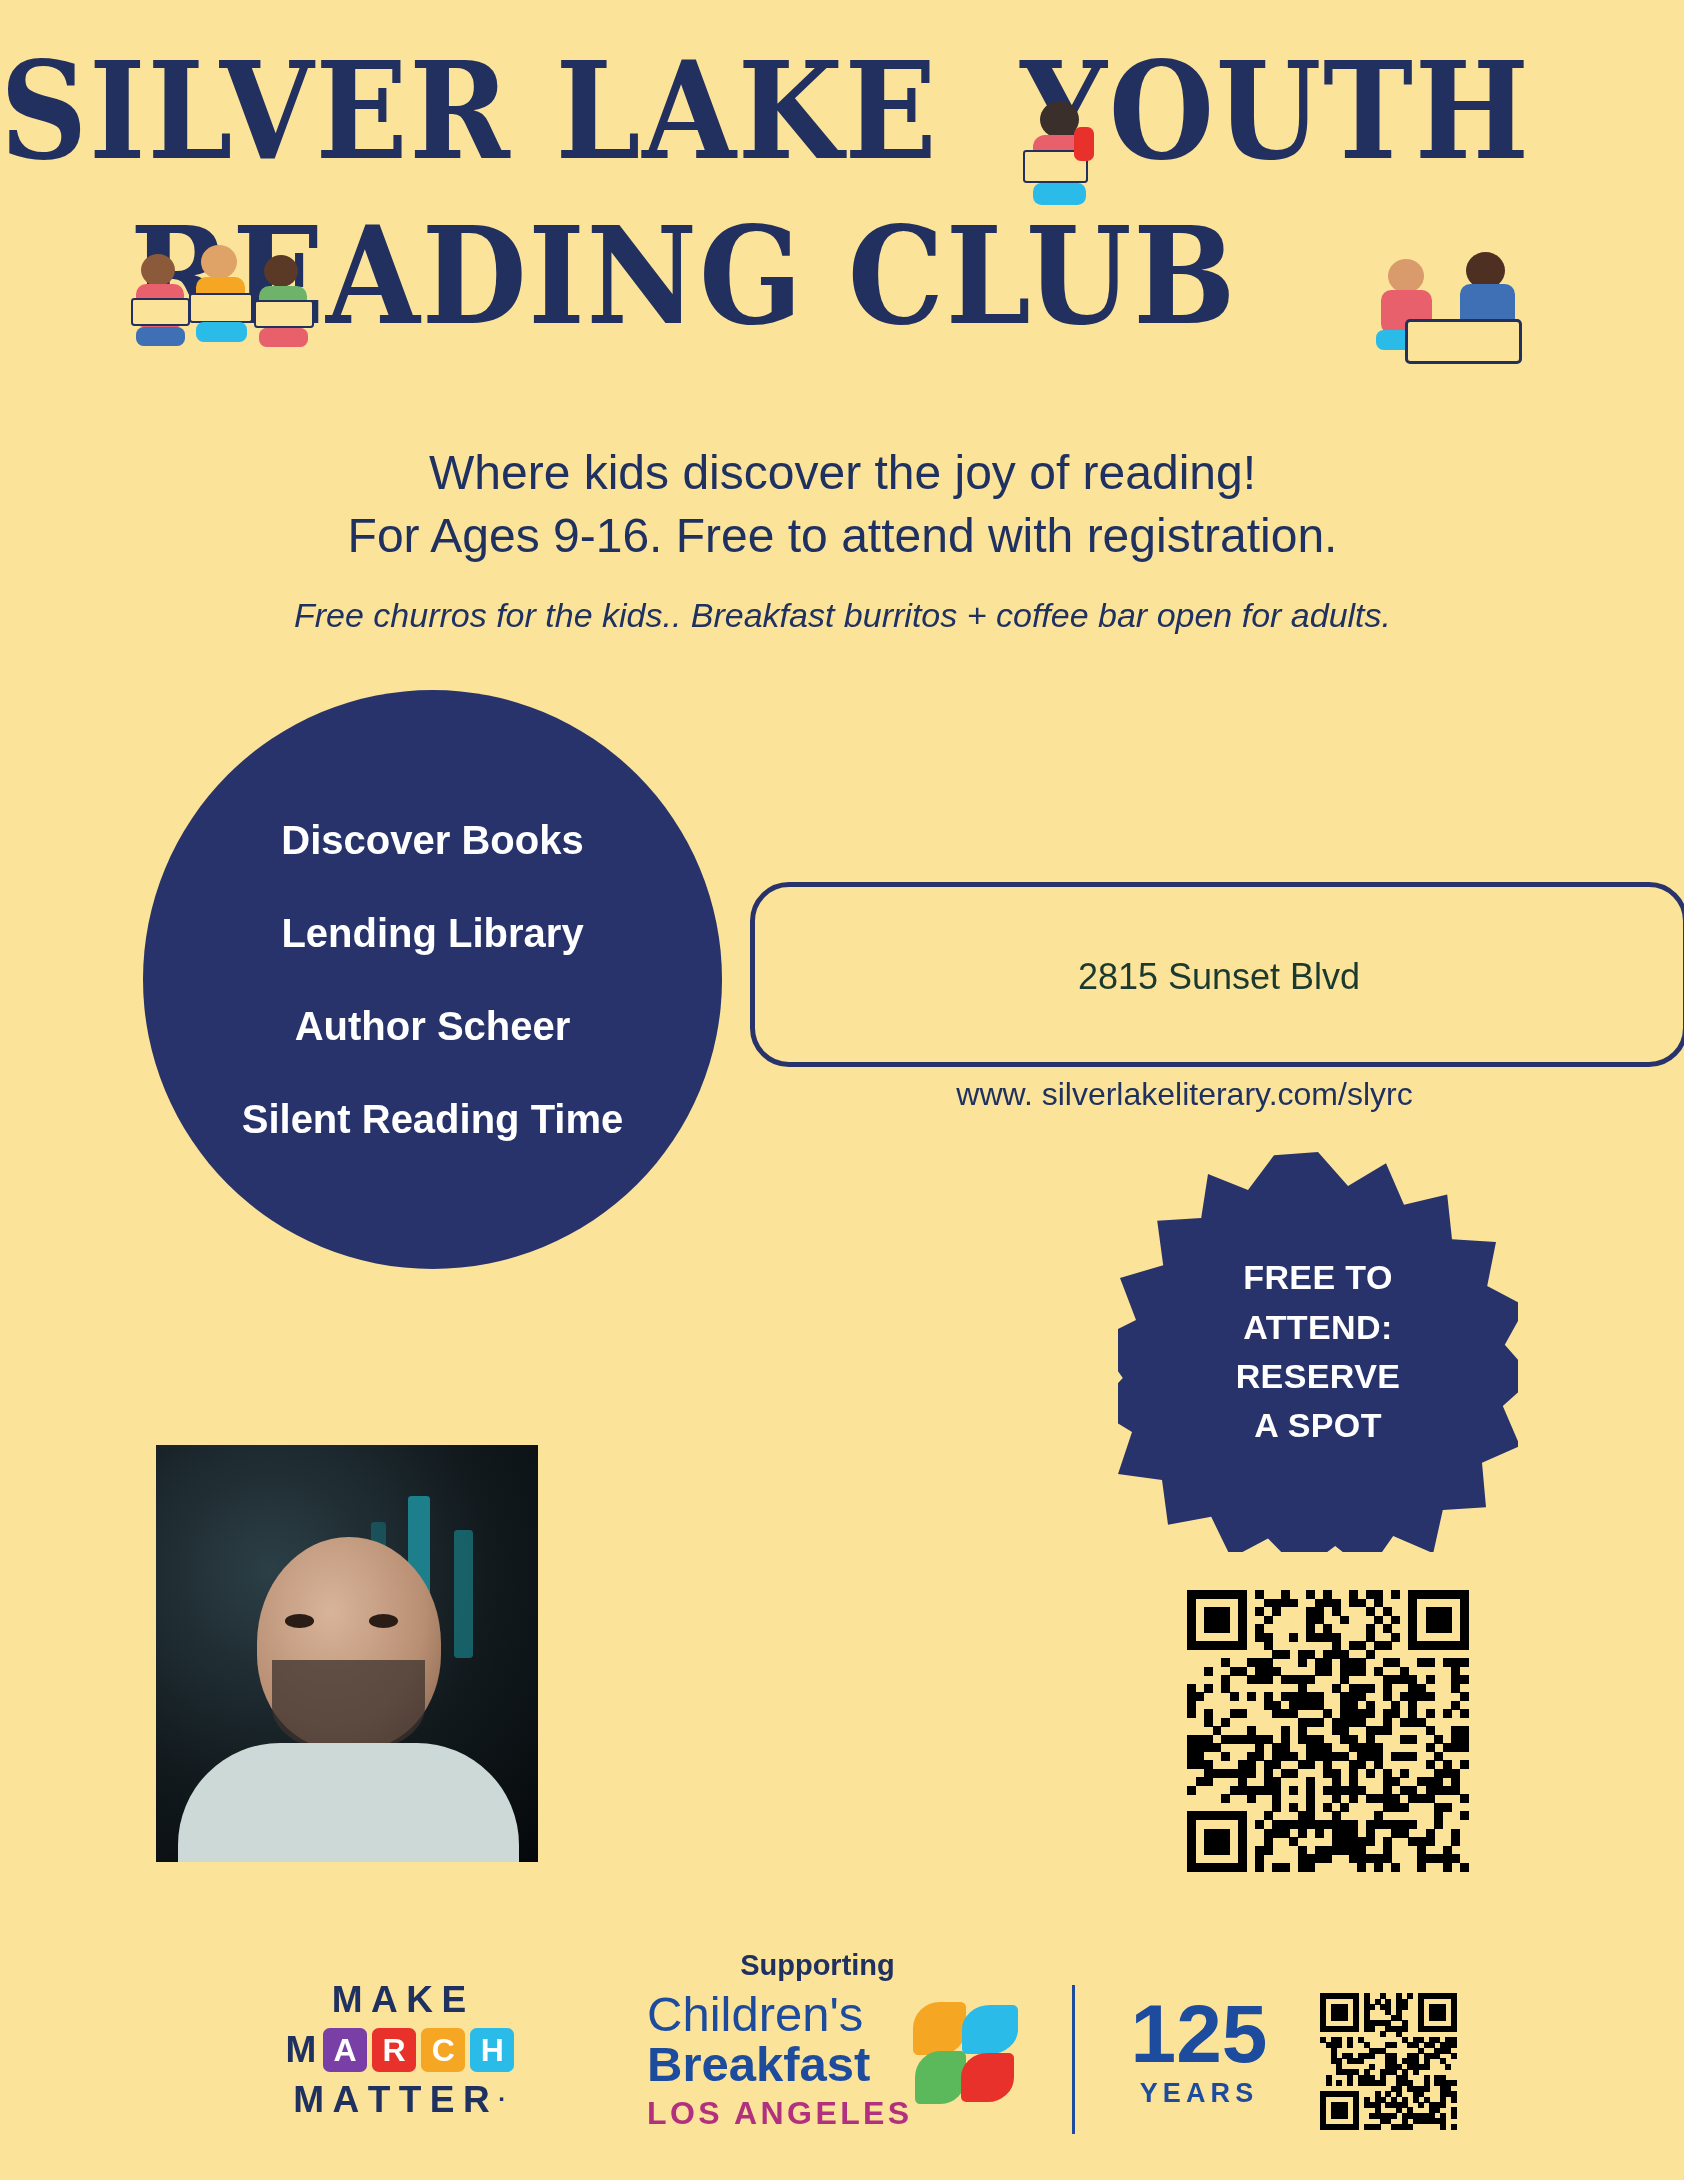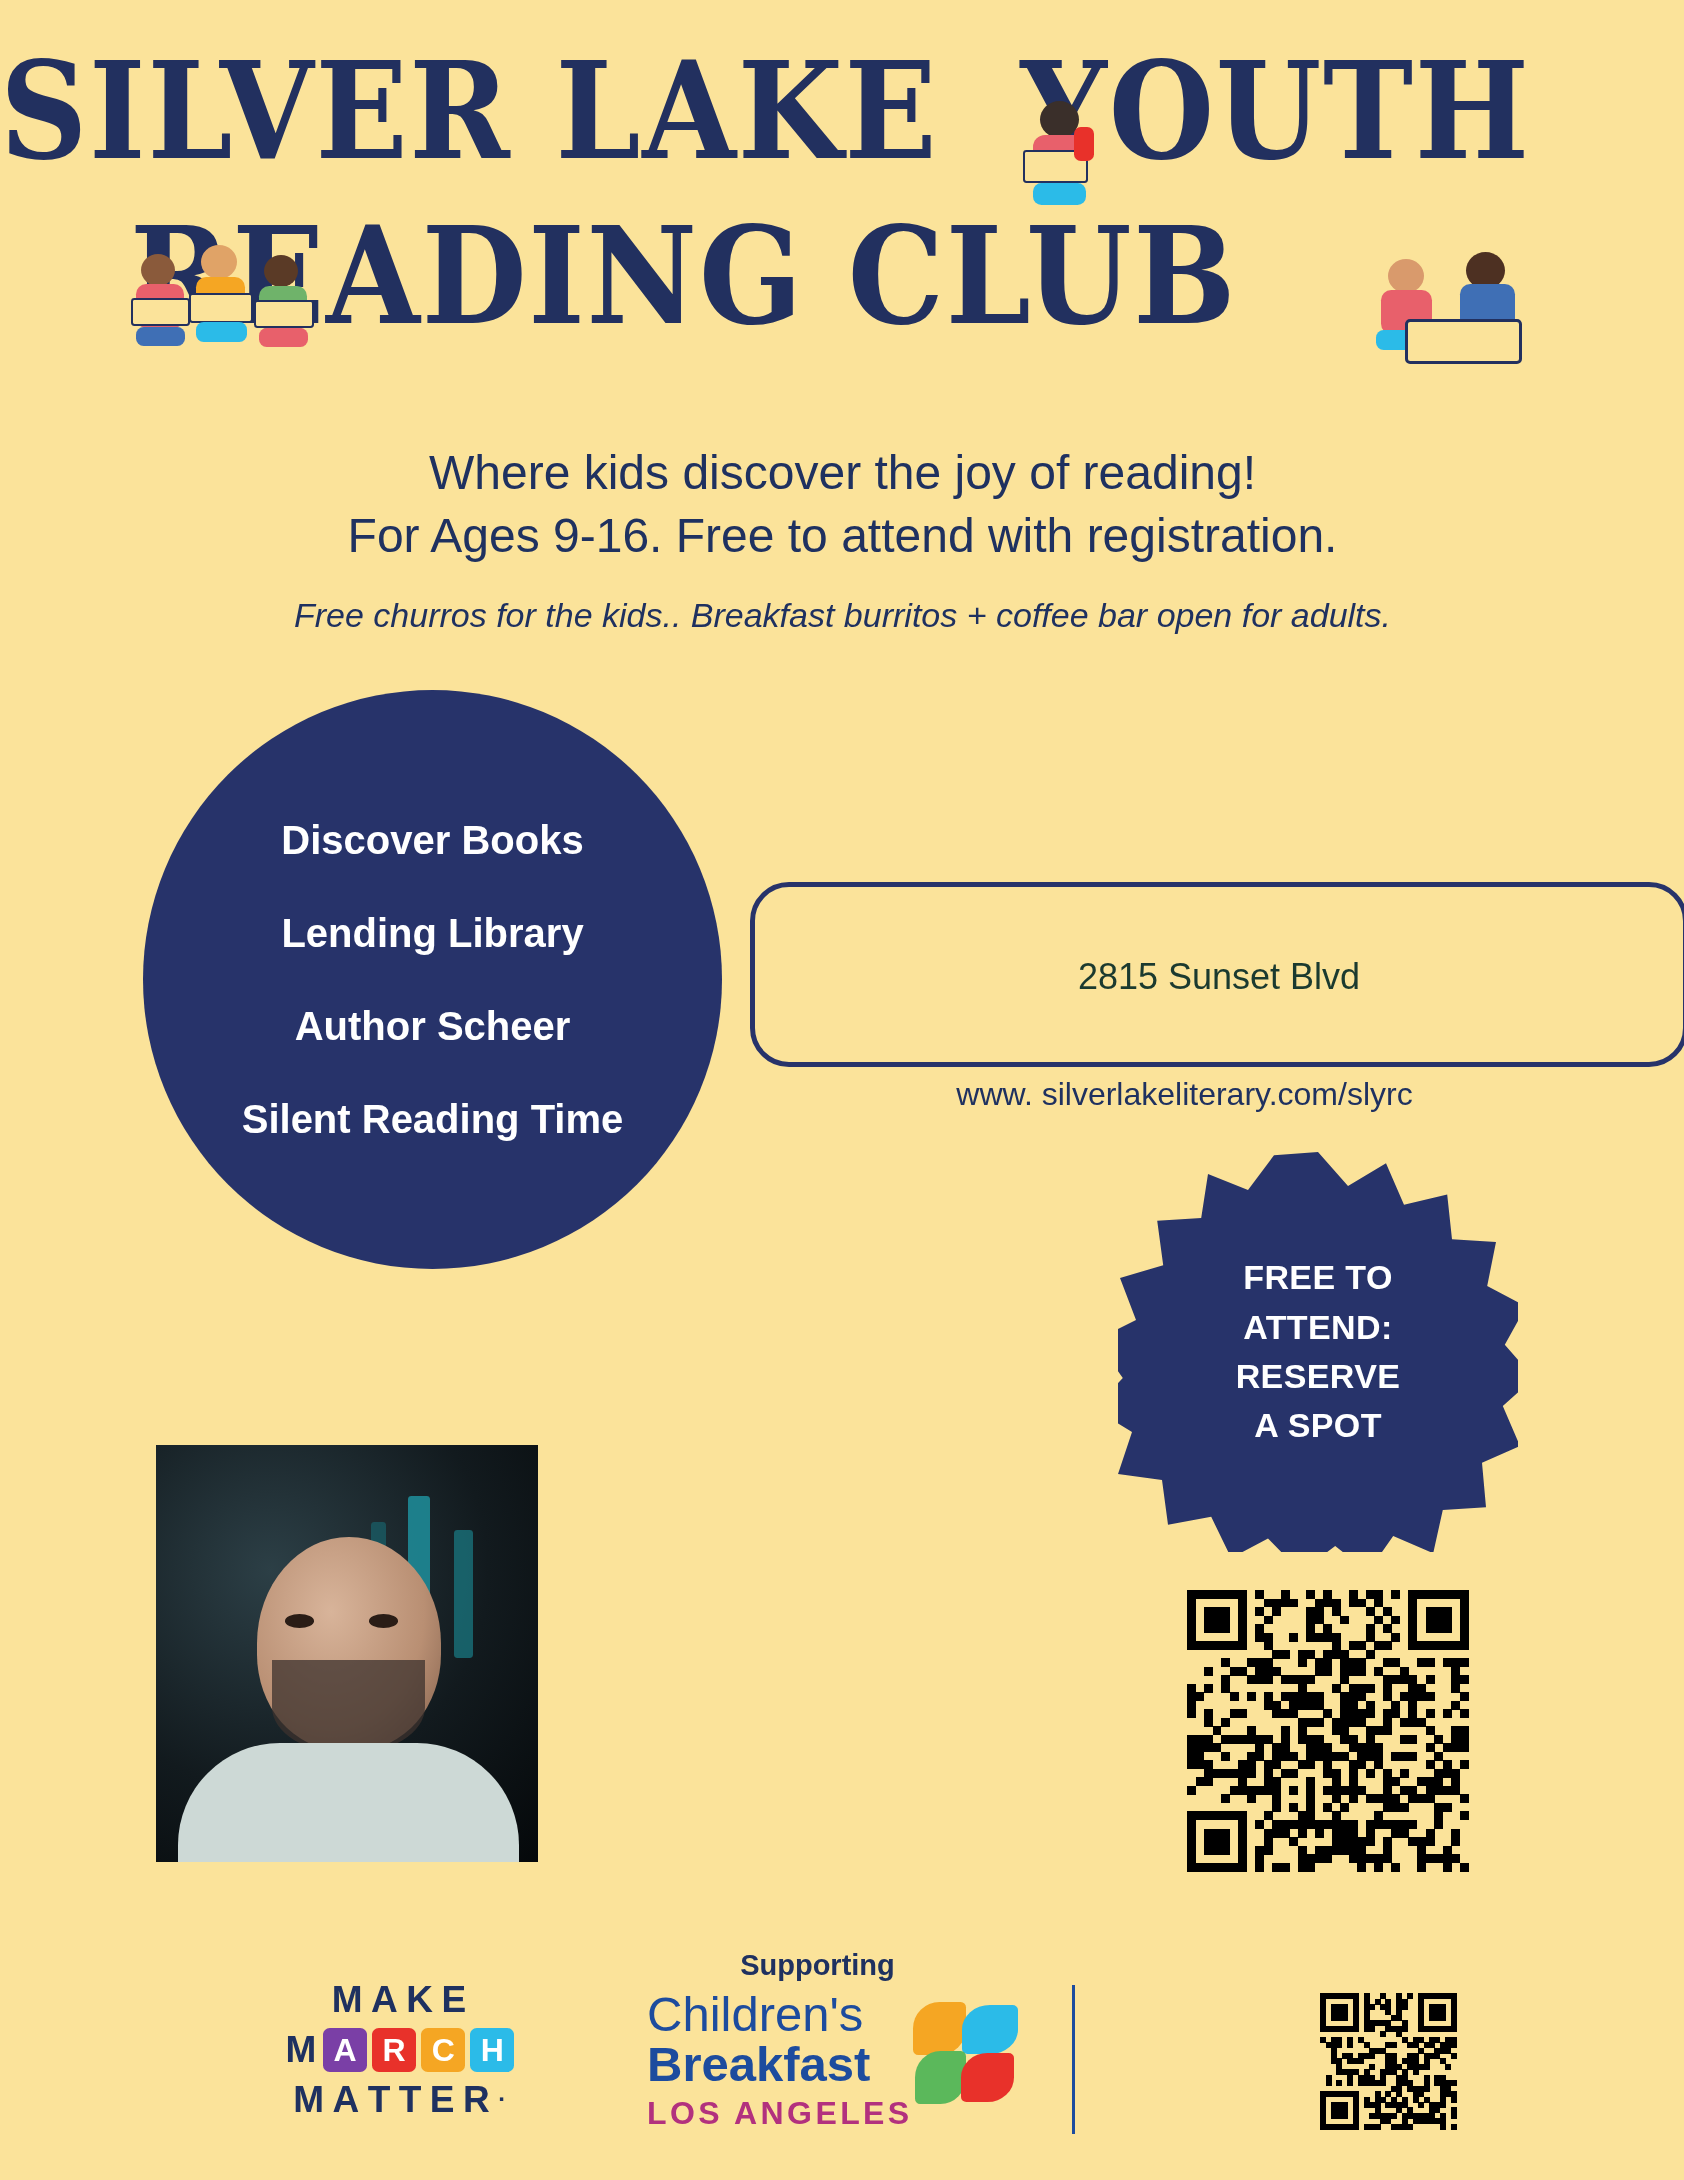--- a/index.html
+++ b/index.html
@@ -1338,15 +1338,19 @@
 
   <div class="butterfly">
     <div class="bf-wing" style="left:0;top:0;width:53px;height:53px;background:#F5A623;"></div>
     <div class="bf-wing" style="left:49px;top:3.4px;width:56px;height:49px;background:#2BBBE8;"></div>
     <div class="bf-wing" style="left:1.7px;top:49px;width:51px;height:53px;background:#5BB85B;"></div>
     <div class="bf-wing" style="left:48px;top:51px;width:53px;height:49px;background:#E8312A;"></div>
   </div>
 
   <div class="divider-vert"></div>
 
+  <div class="years125">
+    <div class="num">125</div>
+    <div class="lbl">YEARS</div>
+  </div>
 
 </div>
 
 
 </body></html>

